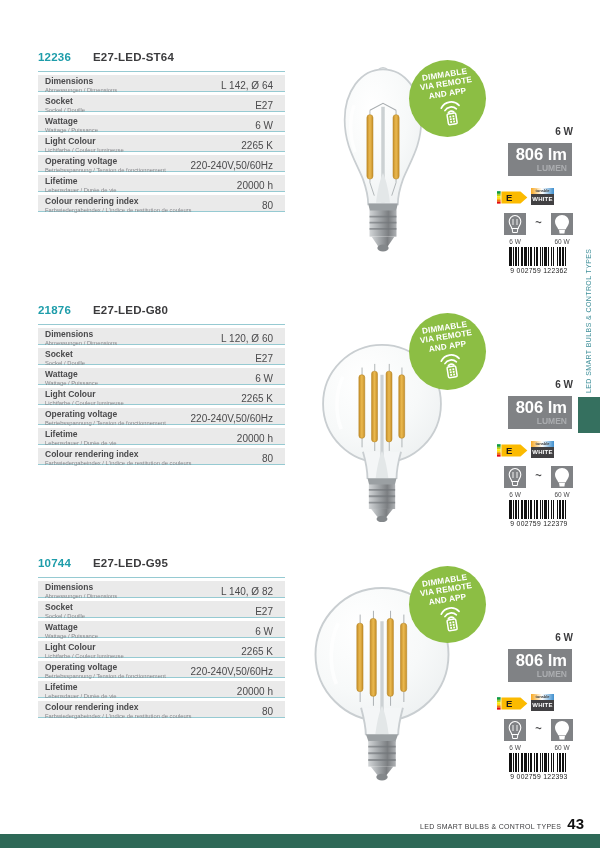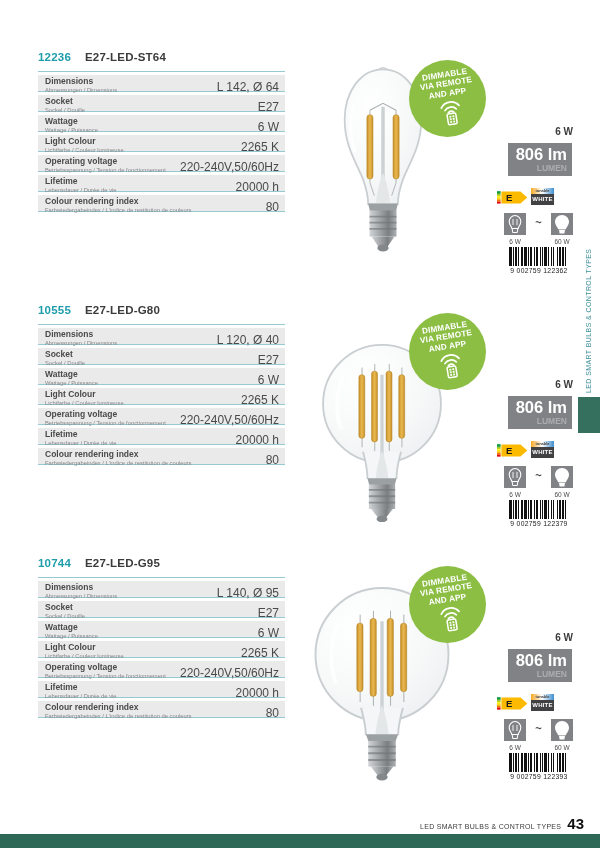--- a/index.html
+++ b/index.html
@@ -6,29 +6,29 @@
   body{width:600px;height:848px;position:relative;background:#fff;overflow:hidden;
        font-family:"Liberation Sans",sans-serif;color:#3b3b3d}
 
   
   .product{position:absolute;left:0;width:600px;height:253px}
   #products .product:nth-child(1){top:48px}
   #products .product:nth-child(2){top:301px}
   #products .product:nth-child(3){top:554px}
 
   .title{position:absolute;left:38px;top:3px;font-size:11.5px;font-weight:bold;margin:0;letter-spacing:.2px}
-  .sku{color:#1e9daa;margin-right:14px}
+  .sku{color:#1e9daa;margin-right:22px}
   .model{color:#3b3b3d}
 
   .spec-table{position:absolute;left:38px;top:23px;width:247px;border-top:1px solid #96cad2;padding-top:3px}
   .spec-row{position:relative;height:17px;background:#eaeaea;border-bottom:1px solid #96cad2;
             margin-bottom:3px;padding:2px 6px 0 7px;box-sizing:border-box}
   .spec-main{font-size:8.5px;font-weight:bold;color:#4a4a4c;line-height:1.05}
   .spec-sub{font-size:5.8px;color:#85868a;line-height:1.2;margin-top:1px}
-  .spec-value{position:absolute;right:6px;top:4.5px;font-size:12px;color:#4a4a4c}
+  .spec-value{position:absolute;right:12px;top:4.5px;font-size:10px;color:#4a4a4c}
 
   
   .bulb{position:absolute;display:none}
   .bulb-st64{left:322px;top:12px;width:122px;height:206px}
   .bulb-g80{left:314px;top:34px;width:136px;height:192px}
   .bulb-g95{left:306px;top:28px;width:152px;height:202px}
 
   
   .badge{position:absolute;left:409px;top:12px;width:77px;height:77px;border-radius:50%;background:#8cbe44}
   .badge-inner{transform:rotate(-9deg);padding-top:10px;text-align:center;color:#fff;
@@ -263,27 +263,27 @@
           <span style="width: 2.2px; background: rgb(17, 17, 17);"></span>
           <span style="width: 1.1px; background: transparent;"></span>
           <span style="width: 1.1px; background: rgb(17, 17, 17);"></span>
           <span style="width: 2.2px; background: transparent;"></span>
         </div>
       <div class="barcode-number">9 002759 122362</div>
     </div>
   </section>
 
   <section class="product">
-    <h2 class="title"><span class="sku">10555</span><span class="model">E27-LED-G80</span></h2>
+    <h2 class="title"><span class="sku">21876</span><span class="model">E27-LED-G80</span></h2>
 
     <div class="spec-table">
   <div class="spec-row">
     <div class="spec-main">Dimensions</div>
     <div class="spec-sub">Abmessungen / Dimensions</div>
-    <div class="spec-value">L 120, Ø 40</div>
+    <div class="spec-value">L 120, Ø 60</div>
   </div>
 
   <div class="spec-row">
     <div class="spec-main">Socket</div>
     <div class="spec-sub">Sockel / Douille</div>
     <div class="spec-value">E27</div>
   </div>
 
   <div class="spec-row">
     <div class="spec-main">Wattage</div>
@@ -445,21 +445,21 @@
     </div>
   </section>
 
   <section class="product">
     <h2 class="title"><span class="sku">10744</span><span class="model">E27-LED-G95</span></h2>
 
     <div class="spec-table">
   <div class="spec-row">
     <div class="spec-main">Dimensions</div>
     <div class="spec-sub">Abmessungen / Dimensions</div>
-    <div class="spec-value">L 140, Ø 95</div>
+    <div class="spec-value">L 140, Ø 82</div>
   </div>
 
   <div class="spec-row">
     <div class="spec-main">Socket</div>
     <div class="spec-sub">Sockel / Douille</div>
     <div class="spec-value">E27</div>
   </div>
 
   <div class="spec-row">
     <div class="spec-main">Wattage</div>

